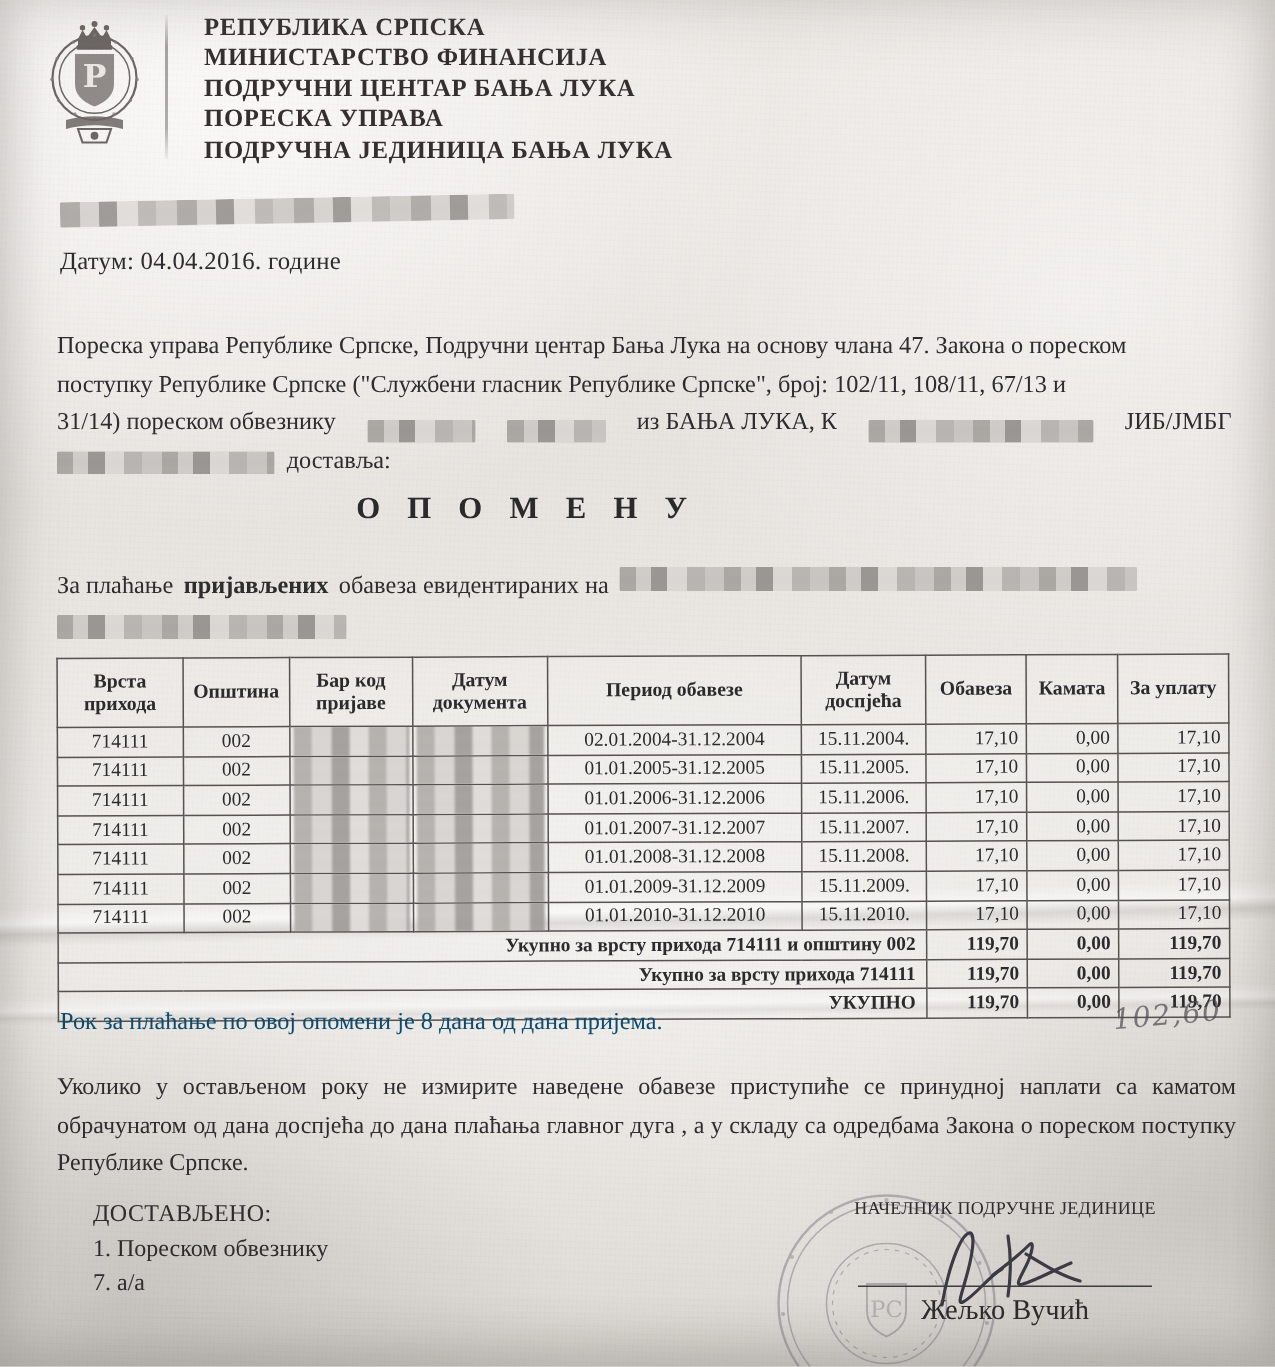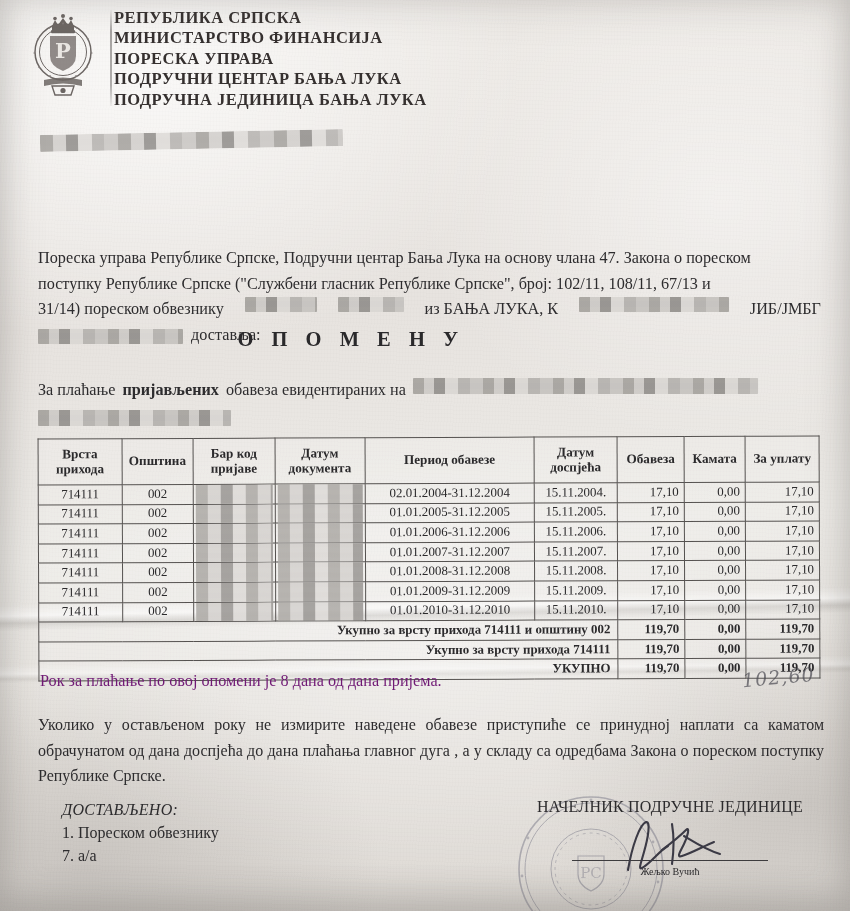--- a/index.html
+++ b/index.html
@@ -82,21 +82,21 @@
   .emblem svg { display: block; width: 100%; height: 100%; opacity: .80; }
 
   .header-rule {
     position: absolute;
     left: 110px; top: 10px;
     width: 2px; height: 96px;
     background: linear-gradient(to bottom, rgba(90,86,84,.05), rgba(90,86,84,.52) 22%, rgba(90,86,84,.46) 78%, rgba(90,86,84,.06));
   }
   .org-lines {
     position: absolute;
-    left: 114px; top: 8px;
+    left: 136px; top: 8px;
     width: 700px;
   }
   .org-lines div {
     font-family: "Liberation Serif", "DejaVu Serif", serif;
     font-weight: bold;
     font-size: 16.5px;
     letter-spacing: .45px;
     line-height: 20.4px;
     color: #35302f;
     white-space: nowrap;
@@ -163,27 +163,26 @@
 
   .intro {
     position: absolute;
     left: 38px; top: 218px;
     width: 783px;
     font-size: 16.2px;
     line-height: 25.6px;
     text-align: justify;
     text-justify: inter-word;
     color: #2d2c2e;
-    margin-top: 28px;
   }
   .intro .ln { display: block; white-space: nowrap; }
   .intro .spread {
     display: flex;
     justify-content: space-between;
-    align-items: flex-start;
+    align-items: flex-end;
     width: 100%;
     gap: 16px;
   }
 
   .doc-title {
     position: absolute;
     left: 0; top: 328px;
     width: 702px;
     text-align: center;
     font-size: 20.5px;
@@ -267,21 +266,21 @@
   tr.summary td.label {
     text-align: right;
     padding-right: 7px;
   }
 
   
   .deadline {
     position: absolute;
     left: 40px; top: 672px;
     font-size: 16.2px;
-    color: #701a75;
+    color: #0c4a6e;
   }
   .hand-note {
     position: absolute;
     left: 742px; top: 666px;
     font-family: "DejaVu Serif", serif;
     font-size: 19px;
     font-style: italic;
     color: #4b4a52;
     transform: rotate(-5deg);
     opacity: .70;
@@ -299,43 +298,43 @@
   }
 
   
   .delivered {
     position: absolute;
     left: 62px; top: 798px;
     font-size: 16px;
     line-height: 23px;
     color: #2d2c2e;
   }
-  .delivered .head { letter-spacing: .3px; font-style: italic; }
+  .delivered .head { letter-spacing: .3px; }
 
   .signature-block {
     position: absolute;
     left: 520px; top: 798px;
     width: 300px;
     text-align: center;
   }
   .sig-title {
-    font-size: 16px;
+    font-size: 12px;
     letter-spacing: .2px;
     color: #2c2b2d;
     white-space: nowrap;
   }
   .sig-line {
     margin: 44px auto 0;
     width: 196px;
     height: 0;
     border-top: 1.3px solid #3d3c3e;
   }
   .sig-name {
     margin-top: 5px;
-    font-size: 10px;
+    font-size: 19px;
     color: #2c2b2d;
   }
   .sig-scribble {
     position: absolute;
     left: 82px; top: 18px;
     width: 150px; height: 58px;
     pointer-events: none;
   }
   .stamp {
     position: absolute;
@@ -396,28 +395,32 @@
           <path d="M30 74 L52 74 L49 83 L33 83 Z" fill="none" stroke="#4a4340" stroke-width="1.4"></path>
           <circle cx="41" cy="78.5" r="2.6" fill="#4a4340"></circle>
         </svg>
       </div>
 
       <div class="header-rule"></div>
 
       <div class="org-lines">
         <div>РЕПУБЛИКА СРПСКА</div>
         <div>МИНИСТАРСТВО ФИНАНСИЈА</div>
+        <div>ПОДРУЧНИ ЦЕНТАР БАЊА ЛУКА</div>
         <div>ПОРЕСКА УПРАВА</div>
-        <div>ПОДРУЧНИ ЦЕНТАР БАЊА ЛУКА</div>
         <div>ПОДРУЧНА ЈЕДИНИЦА БАЊА ЛУКА</div>
       </div>
     </div>
 
     <div class="redact-line" style="left:40px; top:132px; width:303px; height:17px; transform:rotate(-1.1deg);"></div>
 
+    <div class="date-line">
+      <span>Датум:</span>
+      <span>04.04.2016. године</span>
+    </div>
 
     <div class="intro">
       <span class="ln">Пореска управа Републике Српске, Подручни центар Бања Лука на основу члана 47. Закона о пореском</span>
       <span class="ln">поступку Републике Српске ("Службени гласник Републике Српске", број: 102/11, 108/11, 67/13 и</span>
       <span class="ln spread">
         <span>31/14) пореском обвезнику</span>
         <span class="redact" style="width:72px;height:15px;"></span>
         <span class="redact" style="width:66px;height:15px;"></span>
         <span>из БАЊА ЛУКА, К</span>
         <span class="redact" style="width:150px;height:15px;"></span>

